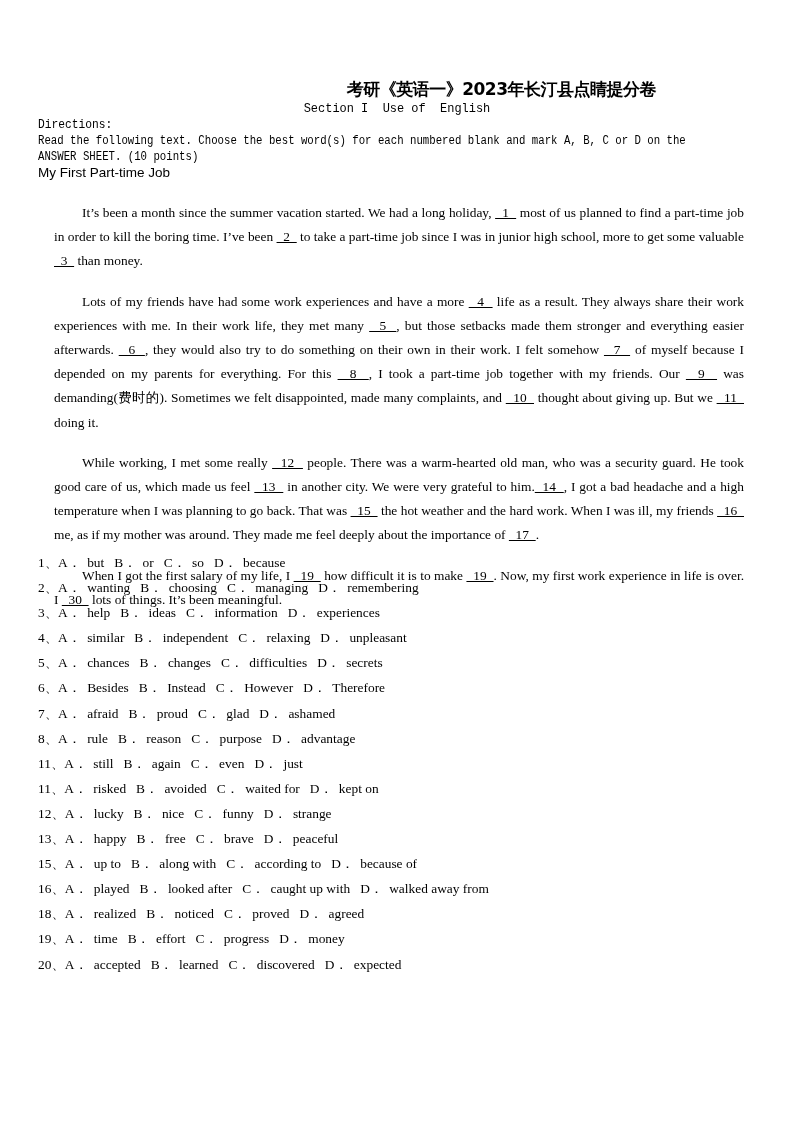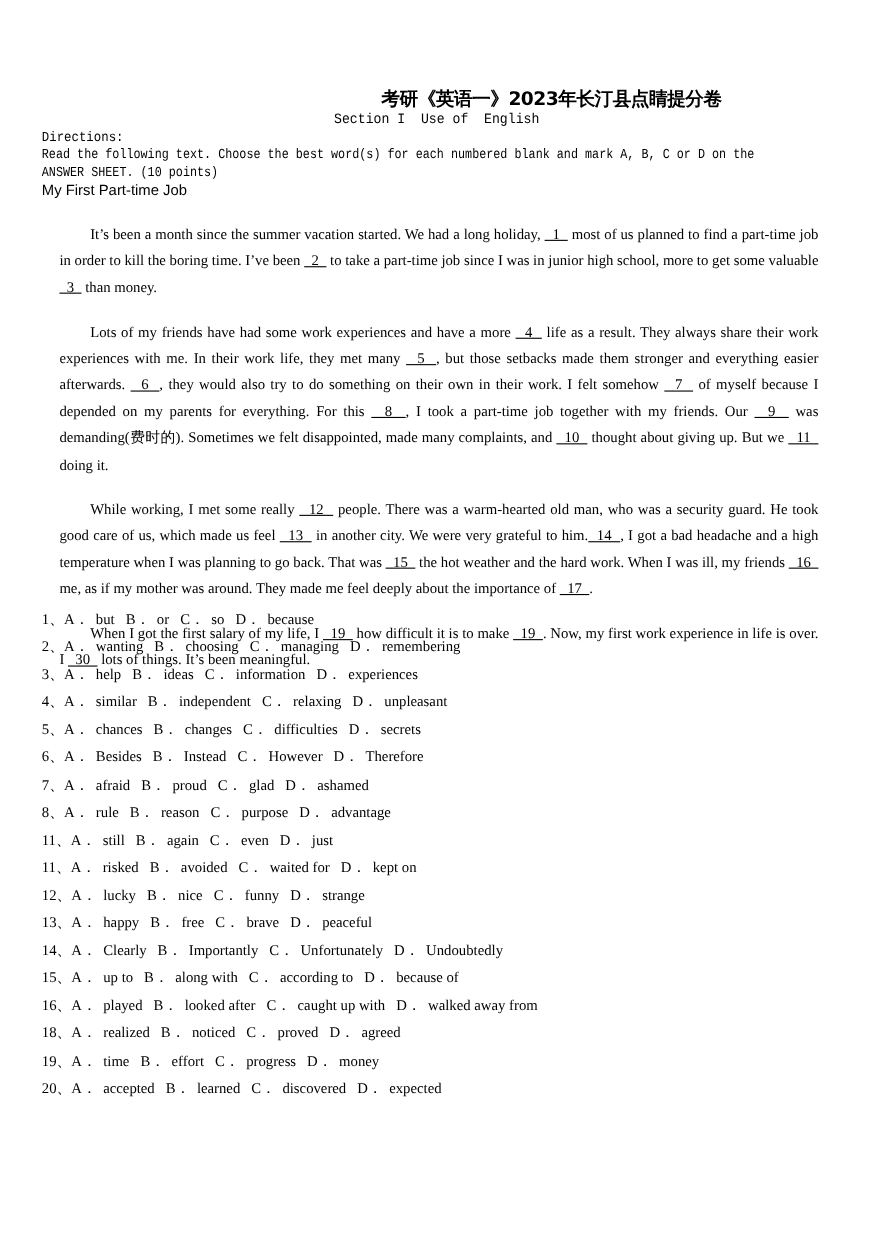--- a/index.html
+++ b/index.html
@@ -63,20 +63,19 @@
       <div class="opt-row"><span>3、</span><span class="choice"><span class="letter">A．</span><span>help</span></span><span class="choice"><span class="letter">B．</span><span>ideas</span></span><span class="choice"><span class="letter">C．</span><span>information</span></span><span class="choice"><span class="letter">D．</span><span>experiences</span></span></div>
       <div class="opt-row"><span>4、</span><span class="choice"><span class="letter">A．</span><span>similar</span></span><span class="choice"><span class="letter">B．</span><span>independent</span></span><span class="choice"><span class="letter">C．</span><span>relaxing</span></span><span class="choice"><span class="letter">D．</span><span>unpleasant</span></span></div>
       <div class="opt-row"><span>5、</span><span class="choice"><span class="letter">A．</span><span>chances</span></span><span class="choice"><span class="letter">B．</span><span>changes</span></span><span class="choice"><span class="letter">C．</span><span>difficulties</span></span><span class="choice"><span class="letter">D．</span><span>secrets</span></span></div>
       <div class="opt-row"><span>6、</span><span class="choice"><span class="letter">A．</span><span>Besides</span></span><span class="choice"><span class="letter">B．</span><span>Instead</span></span><span class="choice"><span class="letter">C．</span><span>However</span></span><span class="choice"><span class="letter">D．</span><span>Therefore</span></span></div>
       <div class="opt-row"><span>7、</span><span class="choice"><span class="letter">A．</span><span>afraid</span></span><span class="choice"><span class="letter">B．</span><span>proud</span></span><span class="choice"><span class="letter">C．</span><span>glad</span></span><span class="choice"><span class="letter">D．</span><span>ashamed</span></span></div>
       <div class="opt-row"><span>8、</span><span class="choice"><span class="letter">A．</span><span>rule</span></span><span class="choice"><span class="letter">B．</span><span>reason</span></span><span class="choice"><span class="letter">C．</span><span>purpose</span></span><span class="choice"><span class="letter">D．</span><span>advantage</span></span></div>
       <div class="opt-row"><span>11、</span><span class="choice"><span class="letter">A．</span><span>still</span></span><span class="choice"><span class="letter">B．</span><span>again</span></span><span class="choice"><span class="letter">C．</span><span>even</span></span><span class="choice"><span class="letter">D．</span><span>just</span></span></div>
       <div class="opt-row"><span>11、</span><span class="choice"><span class="letter">A．</span><span>risked</span></span><span class="choice"><span class="letter">B．</span><span>avoided</span></span><span class="choice"><span class="letter">C．</span><span>waited for</span></span><span class="choice"><span class="letter">D．</span><span>kept on</span></span></div>
       <div class="opt-row"><span>12、</span><span class="choice"><span class="letter">A．</span><span>lucky</span></span><span class="choice"><span class="letter">B．</span><span>nice</span></span><span class="choice"><span class="letter">C．</span><span>funny</span></span><span class="choice"><span class="letter">D．</span><span>strange</span></span></div>
       <div class="opt-row"><span>13、</span><span class="choice"><span class="letter">A．</span><span>happy</span></span><span class="choice"><span class="letter">B．</span><span>free</span></span><span class="choice"><span class="letter">C．</span><span>brave</span></span><span class="choice"><span class="letter">D．</span><span>peaceful</span></span></div>
-      <div class="opt-row"><span>14、</span><span class="choice"><span class="letter">A．</span><span>Clearly</span></span><span class="choice"><span class="letter">B．</span><span>Importantly</span></span><span class="choice"><span class="letter">C．</span><span>Unfortunately</span></span><span class="choice"><span class="letter">D．</span><span>Undoubtedly</span></span></div>
       <div class="opt-row"><span>15、</span><span class="choice"><span class="letter">A．</span><span>up to</span></span><span class="choice"><span class="letter">B．</span><span>along with</span></span><span class="choice"><span class="letter">C．</span><span>according to</span></span><span class="choice"><span class="letter">D．</span><span>because of</span></span></div>
       <div class="opt-row"><span>16、</span><span class="choice"><span class="letter">A．</span><span>played</span></span><span class="choice"><span class="letter">B．</span><span>looked after</span></span><span class="choice"><span class="letter">C．</span><span>caught up with</span></span><span class="choice"><span class="letter">D．</span><span>walked away from</span></span></div>
       <div class="opt-row"><span>18、</span><span class="choice"><span class="letter">A．</span><span>realized</span></span><span class="choice"><span class="letter">B．</span><span>noticed</span></span><span class="choice"><span class="letter">C．</span><span>proved</span></span><span class="choice"><span class="letter">D．</span><span>agreed</span></span></div>
       <div class="opt-row"><span>19、</span><span class="choice"><span class="letter">A．</span><span>time</span></span><span class="choice"><span class="letter">B．</span><span>effort</span></span><span class="choice"><span class="letter">C．</span><span>progress</span></span><span class="choice"><span class="letter">D．</span><span>money</span></span></div>
       <div class="opt-row"><span>20、</span><span class="choice"><span class="letter">A．</span><span>accepted</span></span><span class="choice"><span class="letter">B．</span><span>learned</span></span><span class="choice"><span class="letter">C．</span><span>discovered</span></span><span class="choice"><span class="letter">D．</span><span>expected</span></span></div>
     </div>
 </div>
 
 </body></html>

